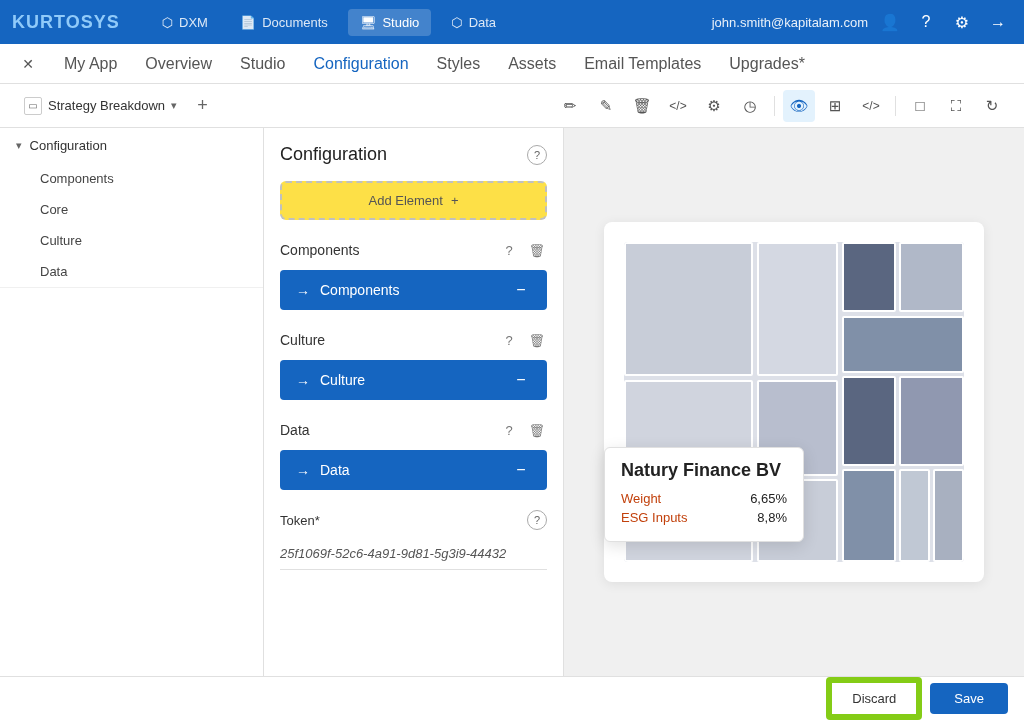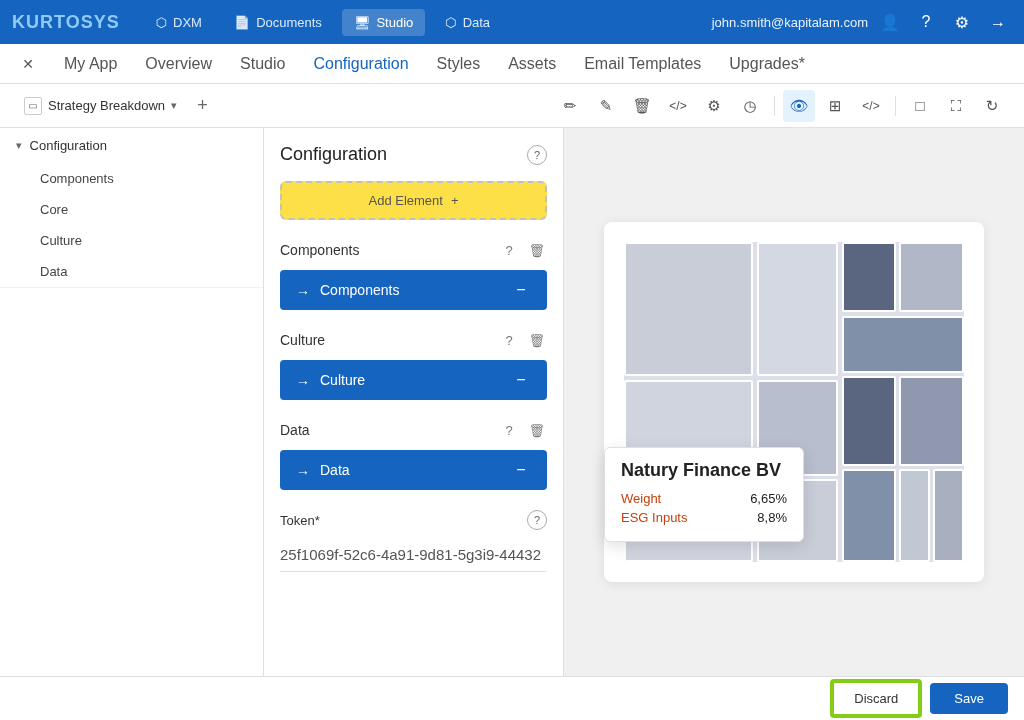--- a/index.html
+++ b/index.html
@@ -12,21 +12,21 @@
       align-items: center;
       height: 44px;
       padding: 0 12px;
       gap: 8px;
     }
     .logo {
       color: white;
       font-weight: 800;
       font-size: 18px;
       letter-spacing: 1px;
-      margin-right: 16px;
+      margin-right: 22px;
       text-align: right;
     }
     .logo span { color: #90caf9; }
     .nav-item {
       color: rgba(255,255,255,0.85);
       padding: 6px 12px;
       border-radius: 4px;
       cursor: pointer;
       display: flex;
       align-items: center;
@@ -272,25 +272,26 @@
     }
     .token-label {
       font-size: 13px;
       color: #333;
       margin-bottom: 8px;
       display: flex;
       align-items: center;
       justify-content: space-between;
     }
     .token-value {
-      font-size: 15px;
+      font-size: 13px;
       color: #555;
       padding: 8px 0;
       border-bottom: 1px solid #e0e0e0;
       word-break: break-all;
+      font-style: italic;
     }
 
     
     .preview-panel {
       flex: 1;
       background: #f0f0f0;
       display: flex;
       align-items: center;
       justify-content: center;
       position: relative;
@@ -359,21 +360,21 @@
       background: white;
       border-top: 1px solid #e0e0e0;
       display: flex;
       align-items: center;
       justify-content: flex-end;
       padding: 0 16px;
       gap: 8px;
     }
     .btn-discard {
       padding: 8px 20px;
-      border: 4px solid #84cc16;
+      border: 6px solid #84cc16;
       border-radius: 4px;
       background: white;
       cursor: pointer;
       font-size: 13px;
       color: #333;
     }
     .btn-save {
       padding: 8px 24px;
       border: none;
       border-radius: 4px;

